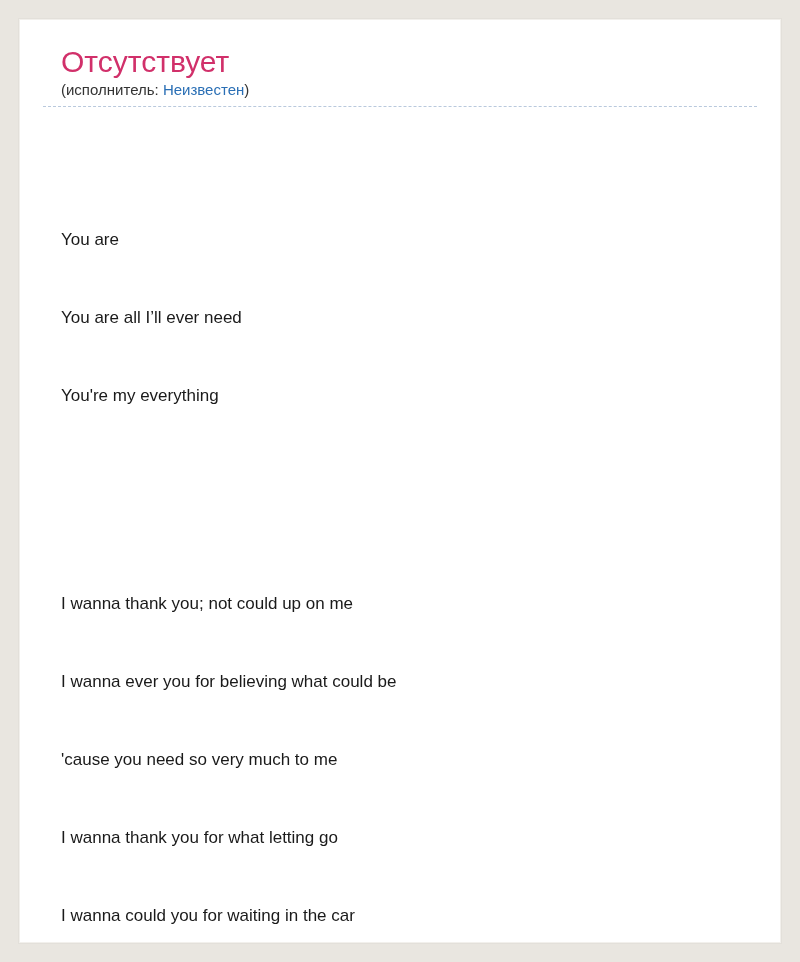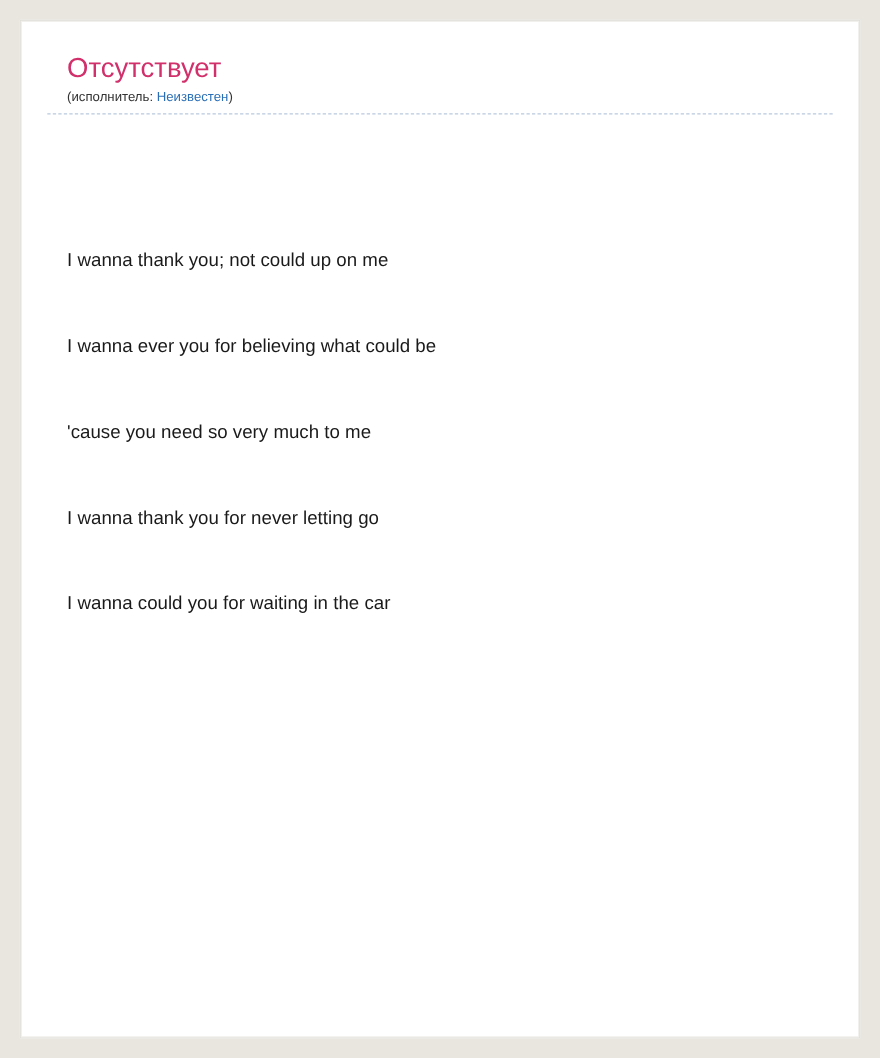--- a/index.html
+++ b/index.html
@@ -24,28 +24,28 @@
     box-shadow: 0 0 0 1px #f2f0ec inset;
     box-sizing: border-box;
   }
   .content {
     padding: 28px 24px 0 24px;
     box-sizing: border-box;
     height: 100%;
   }
   .song-title {
     color: #d1306a;
-    font-size: 25px;
+    font-size: 30px;
     line-height: 30px;
     font-weight: normal;
     margin: 0 0 4px 0;
     padding: 0 0 0 18px;
   }
   .artist-line {
-    font-size: 12px;
+    font-size: 15px;
     color: #333333;
     padding: 0 0 8px 18px;
     border-bottom: 1px dashed #b9c9dd;
     margin-bottom: 16px;
   }
   .artist-link {
     color: #2a6fb5;
     text-decoration: none;
     cursor: pointer;
   }
@@ -70,24 +70,29 @@
 
 <div class="page-frame">
   <div class="content">
 
     <h1 class="song-title">Отсутствует</h1>
 
     <div class="artist-line"><span>(исполнитель: </span><a class="artist-link" href="#">Неизвестен</a><span>)</span></div>
 
     <div class="lyrics">
       <div class="lyrics-block">
+        <span class="lyrics-line">You are</span>
+        <span class="lyrics-line">You are all I’ll ever need</span>
+        <span class="lyrics-line">You're my everything</span>
+      </div>
+      <div class="lyrics-block">
         <span class="lyrics-line">I wanna thank you; not could up on me</span>
         <span class="lyrics-line">I wanna ever you for believing what could be</span>
         <span class="lyrics-line">'cause you need so very much to me</span>
-        <span class="lyrics-line">I wanna thank you for never letting go</span>
+        <span class="lyrics-line">I wanna thank you for what letting go</span>
         <span class="lyrics-line">I wanna could you for waiting in the car</span>
         
       </div>
       
       
       
       
     </div>
 
   </div>

